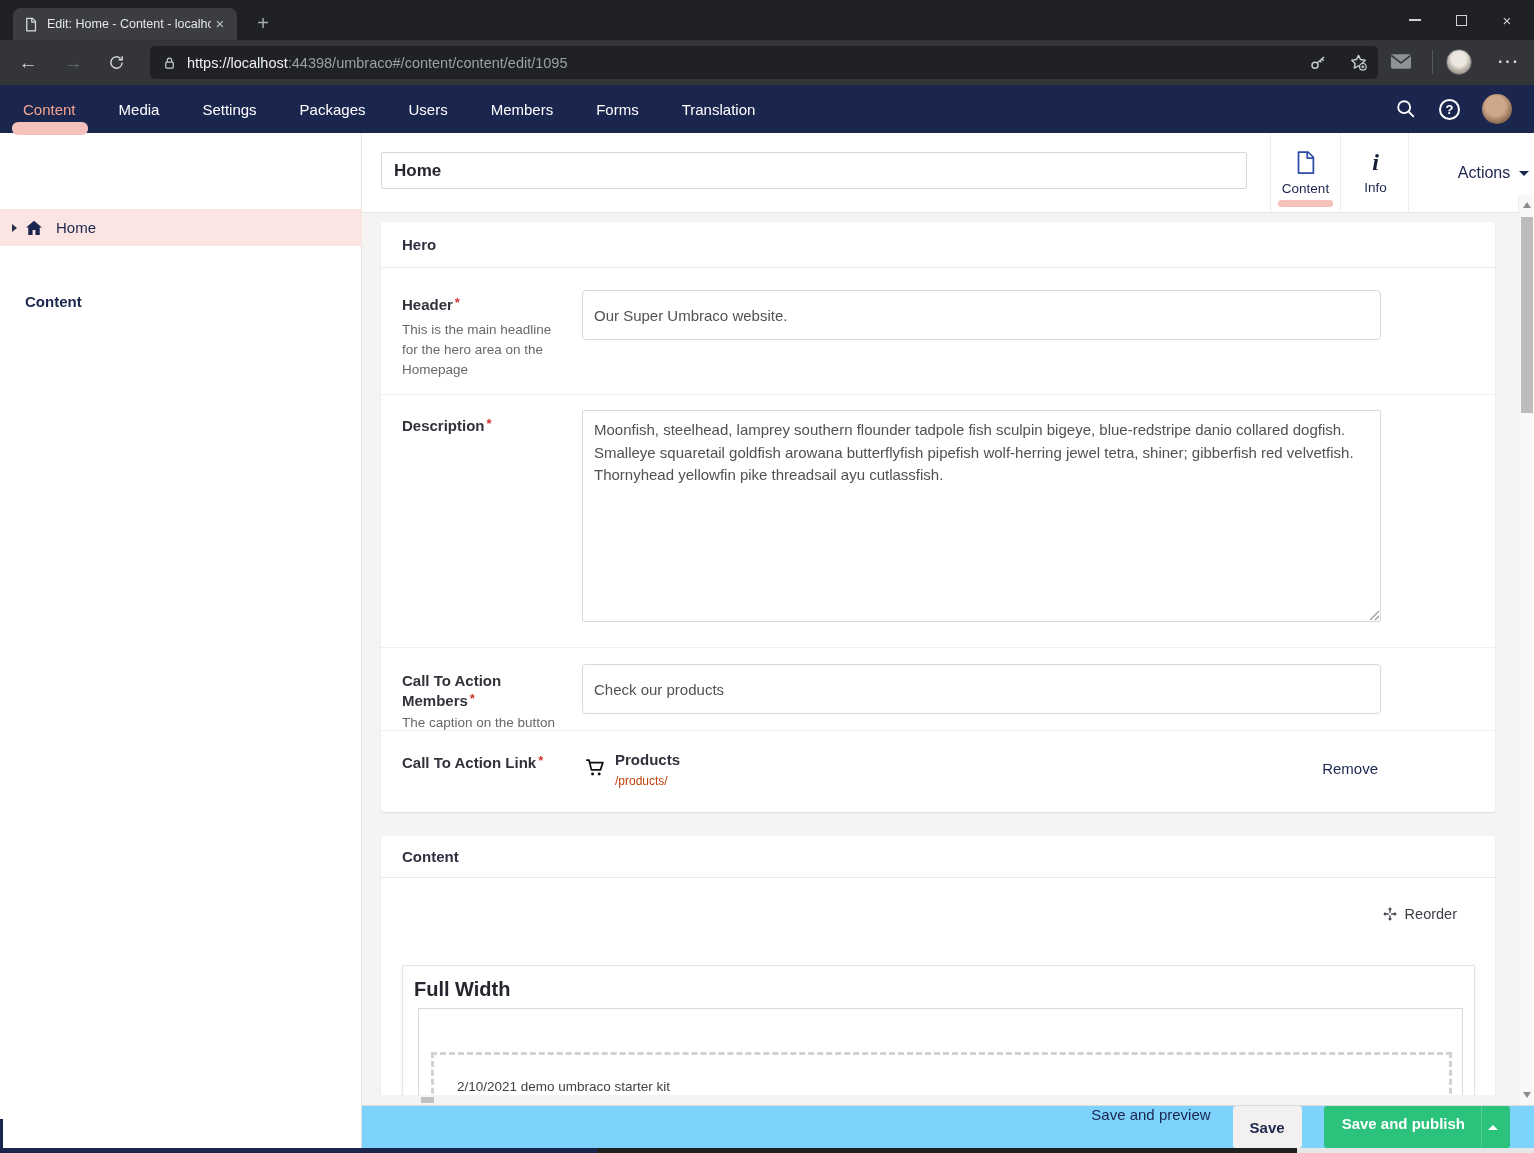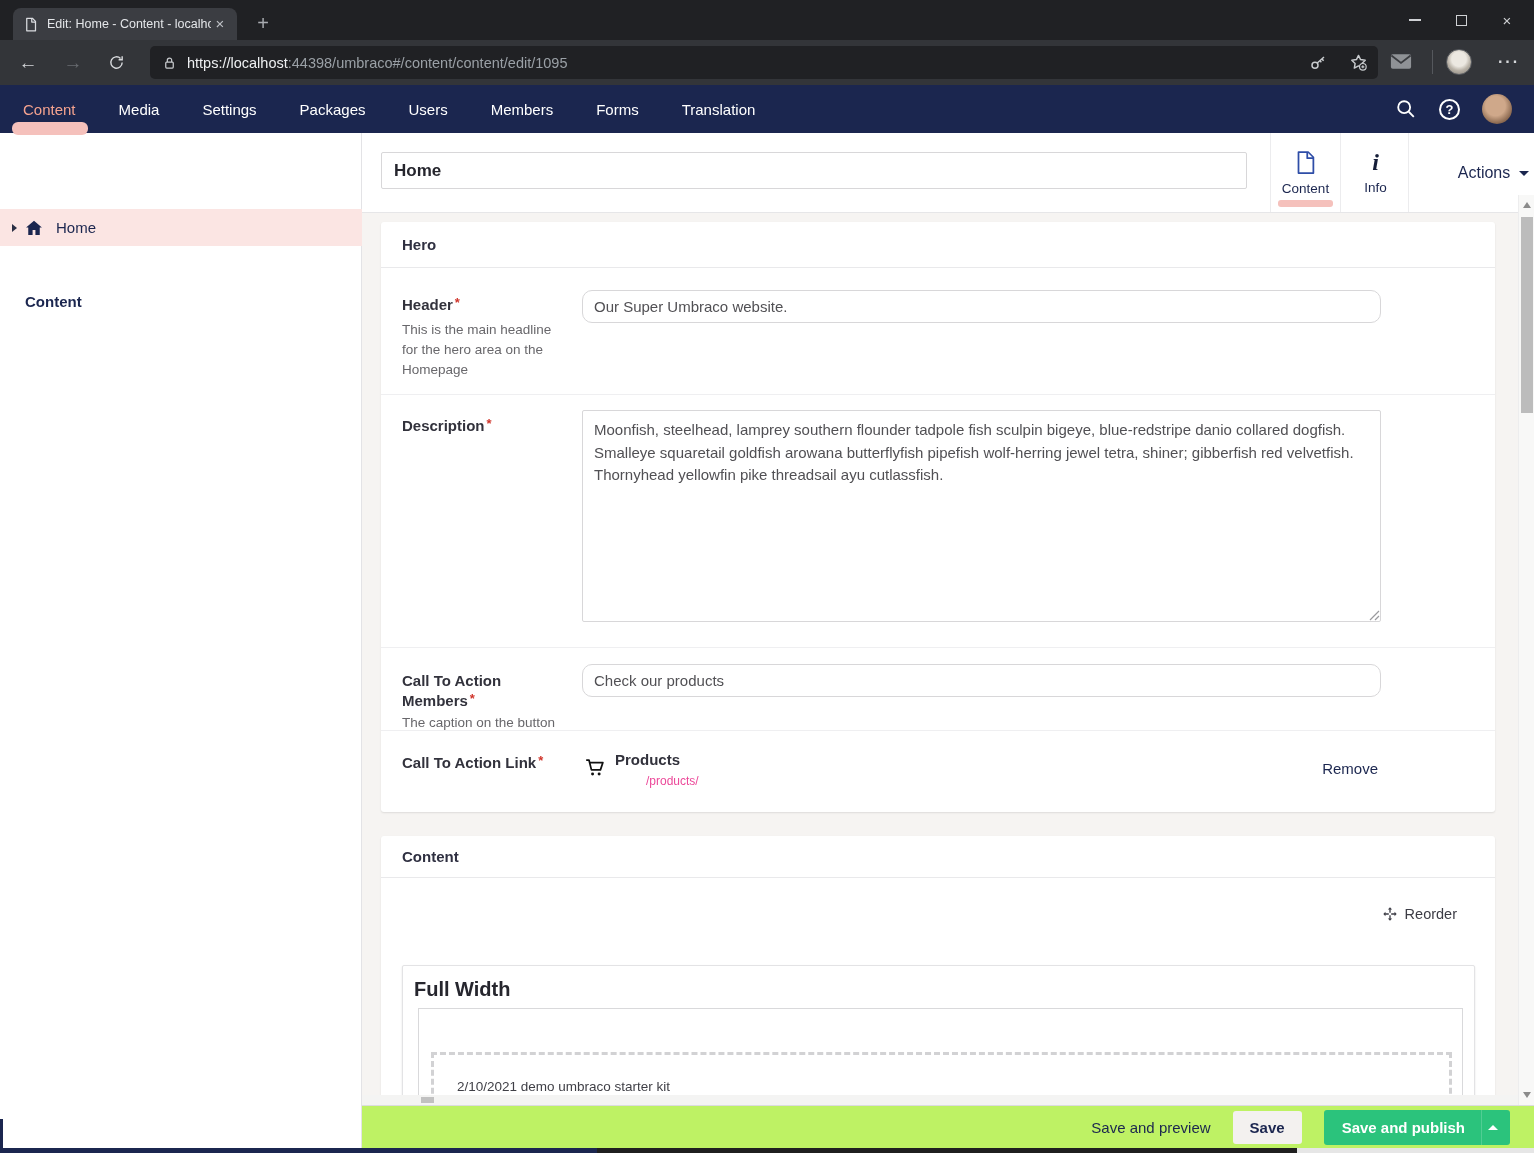--- a/index.html
+++ b/index.html
@@ -70,27 +70,27 @@
   
   .content-area { left:362px; top:213px; width:1156px; height:882px; background:#f6f4f2; overflow:hidden; }
   .card { position:absolute; left:19px; width:1114px; background:#fff; border-radius:3px; box-shadow:0 1px 2px rgba(0,0,0,0.1); }
   .card-title-row { height:46px; border-bottom:1px solid #e9e9eb; display:flex; align-items:center; padding-left:21px; }
   .card-title { font-size:15px; font-weight:bold; color:#2f3041; }
   .prop-row { position:absolute; left:0; width:1114px; border-bottom:1px solid #efeff1; }
   .prop-row.last { border-bottom:none; }
   .lbl { position:absolute; left:21px; font-size:15px; font-weight:bold; color:#32323c; width:165px; line-height:1.3; }
   .req { color:#d0352b; font-weight:bold; margin-left:2px; font-size:13px; vertical-align:top; }
   .help { position:absolute; left:21px; width:165px; font-size:13.5px; color:#68676b; line-height:1.48; }
-  .tin { position:absolute; left:201px; width:799px; height:33px; border:1px solid #d8d7d9; border-radius:10px; background:#fff;
+  .tin { position:absolute; left:201px; width:799px; height:50px; border:1px solid #d8d7d9; border-radius:4px; background:#fff;
          font-family:"Liberation Sans",sans-serif; font-size:15px; color:#515054; padding:0 11px; outline:none; }
   .tarea { position:absolute; left:201px; width:799px; height:212px; border:1px solid #d8d7d9; border-radius:2px; background:#fff;
            font-family:"Liberation Sans",sans-serif; font-size:15px; color:#515054; padding:8px 11px; line-height:1.5; resize:none; outline:none; }
   .grip { position:absolute; width:11px; height:11px; }
   .linkpick-title { position:absolute; font-size:15px; font-weight:bold; color:#32323c; }
-  .linkpick-url { position:absolute; font-size:12px; color:#ec4899;margin-left:31px; }
+  .linkpick-url { position:absolute; font-size:12px; color:#c2410c; }
   .remove-link { position:absolute; font-size:15px; color:#1b264f; cursor:pointer; }
 
   .reorder { position:absolute; display:flex; align-items:center; gap:7px; cursor:pointer; }
   .reorder-label { font-size:14.5px; color:#3c3c45; }
 
   .subcard { position:absolute; left:21px; width:1073px; background:#fff; border:1px solid #e3e3e5; border-radius:2px; box-shadow:0 1px 2px rgba(0,0,0,0.12); }
   .subcard-title { position:absolute; left:11px; top:12px; font-size:20px; font-weight:bold; color:#26262e; }
   .innerbox { position:absolute; left:15px; top:42px; width:1045px; height:300px; border:1px solid #d9d9db; background:#fff; }
   .dashedbox { position:absolute; left:12px; top:43px; width:1021px; height:220px; border:3px dashed #d2d2d4; }
   .dashed-text { position:absolute; left:23px; top:24px; font-size:13.5px; color:#3f3f46; }
@@ -98,22 +98,22 @@
   
   .vscroll { left:1518px; top:195px; width:16px; height:910px; background:#f8f8f7; border-left:1px solid #ededee; }
   .vthumb { position:absolute; left:2px; top:22px; width:12px; height:196px; background:#bcbcbc; cursor:pointer; }
   .sarrow { position:absolute; left:4px; width:0; height:0; cursor:pointer; }
   .sarrow.up { top:7px; border-bottom:6px solid #8b8b8b; border-left:4.5px solid transparent; border-right:4.5px solid transparent; }
   .sarrow.down { bottom:7px; border-top:6px solid #8b8b8b; border-left:4.5px solid transparent; border-right:4.5px solid transparent; }
   .hscroll { left:362px; top:1095px; width:1156px; height:10px; background:#f4f4f3; }
   .hthumb { position:absolute; left:59px; top:2px; width:13px; height:6px; background:#c1c1c1; cursor:pointer; }
 
   
-  .footer { left:362px; top:1105px; width:1172px; height:43px; background:#bef264; border-top:1px solid #dcdcde;
-            display:flex; align-items:center; justify-content:flex-end; padding-right:24px; gap:22px; }
+  .footer { left:362px; top:1105px; width:1172px; height:43px; background:#7dd3fc; border-top:1px solid #dcdcde;
+            display:flex; justify-content:flex-end; padding-right:24px; gap:22px; }
   .save-preview { font-size:15px; color:#1b264f; cursor:pointer; }
   .btn-save { background:#f3f1ef; color:#1b264f; font-size:15px; font-weight:bold; border:none; border-radius:3px;
               padding:8px 17px; font-family:"Liberation Sans",sans-serif; cursor:pointer; }
   .btn-publish { background:#2bc37c; border:none; border-radius:3px; display:flex; align-items:stretch; cursor:pointer; padding:0; overflow:hidden; }
   .btn-publish .main { color:#fff; font-size:15px; font-weight:bold; padding:9px 16px 9px 18px; font-family:"Liberation Sans",sans-serif; }
   .btn-publish .caretpart { display:flex; align-items:center; padding:0 12px 0 6px; border-left:1px solid rgba(255,255,255,0.18); }
   .caret-up { width:0; height:0; border-bottom:5px solid #fff; border-left:5px solid transparent; border-right:5px solid transparent; }
 
   .bottom-strip { left:0; top:1148px; width:1534px; height:5px; }
   .strip-a { position:absolute; left:0; top:0; width:597px; height:5px; background:#1b264f; }

